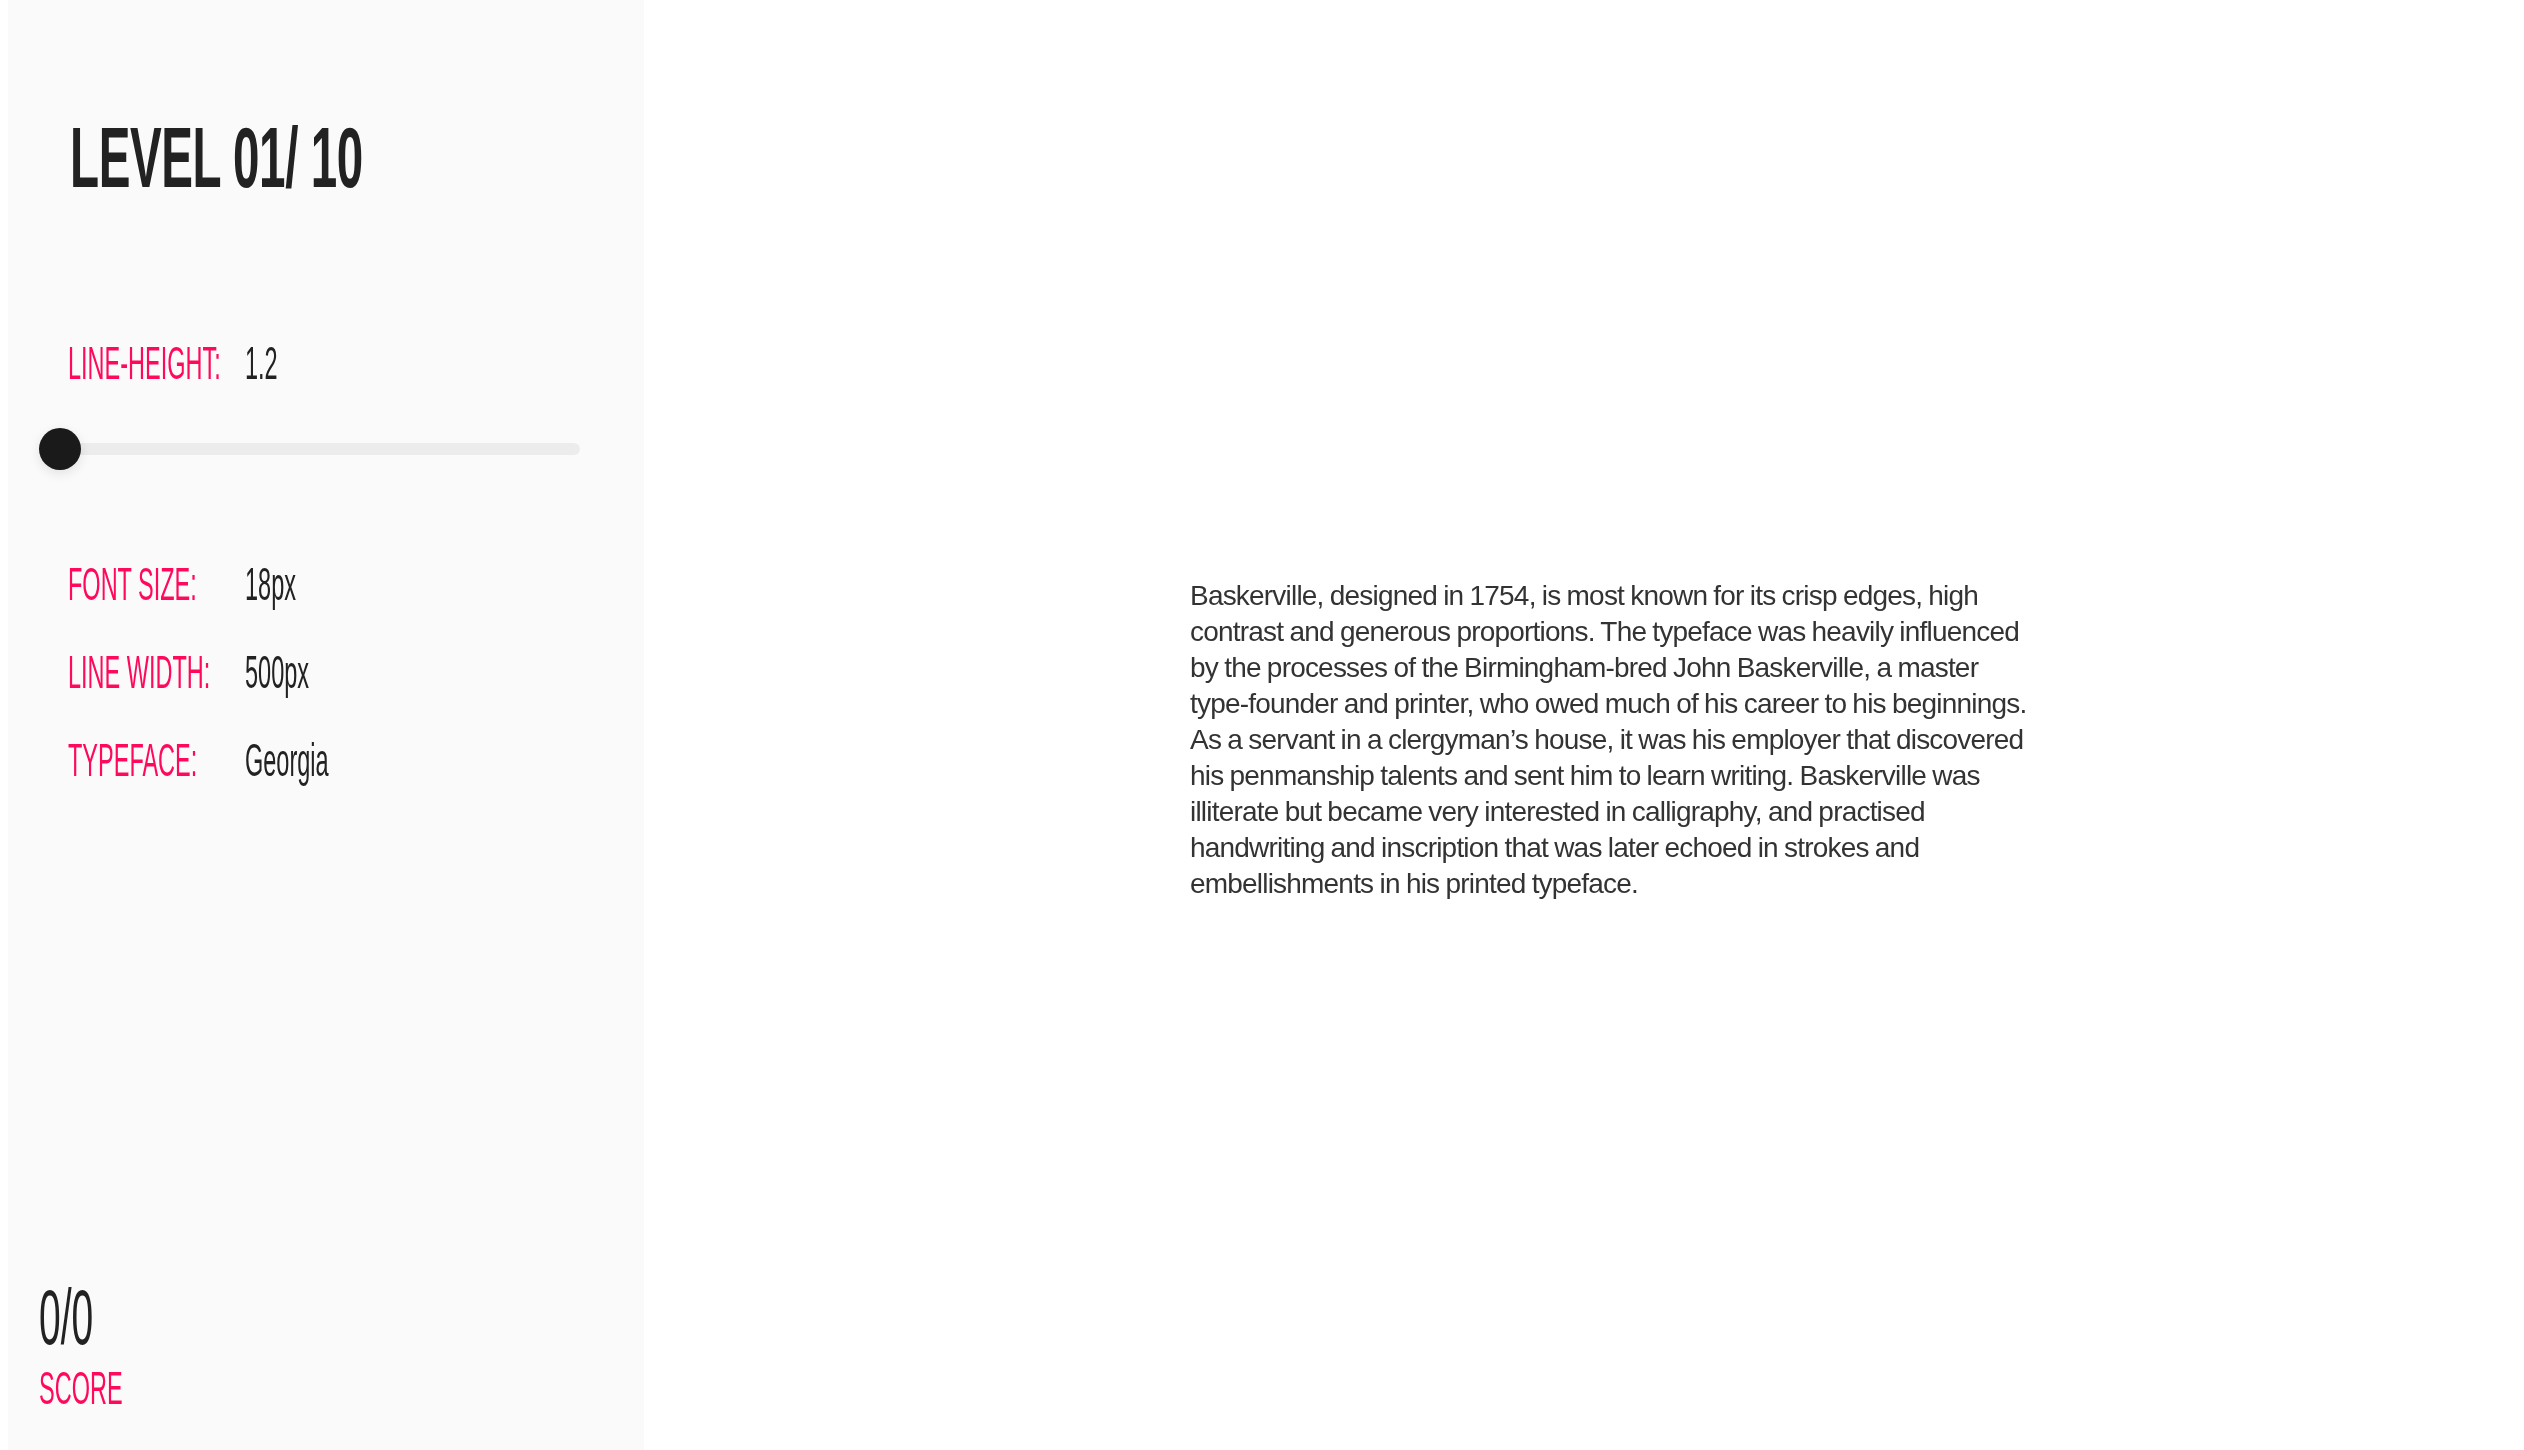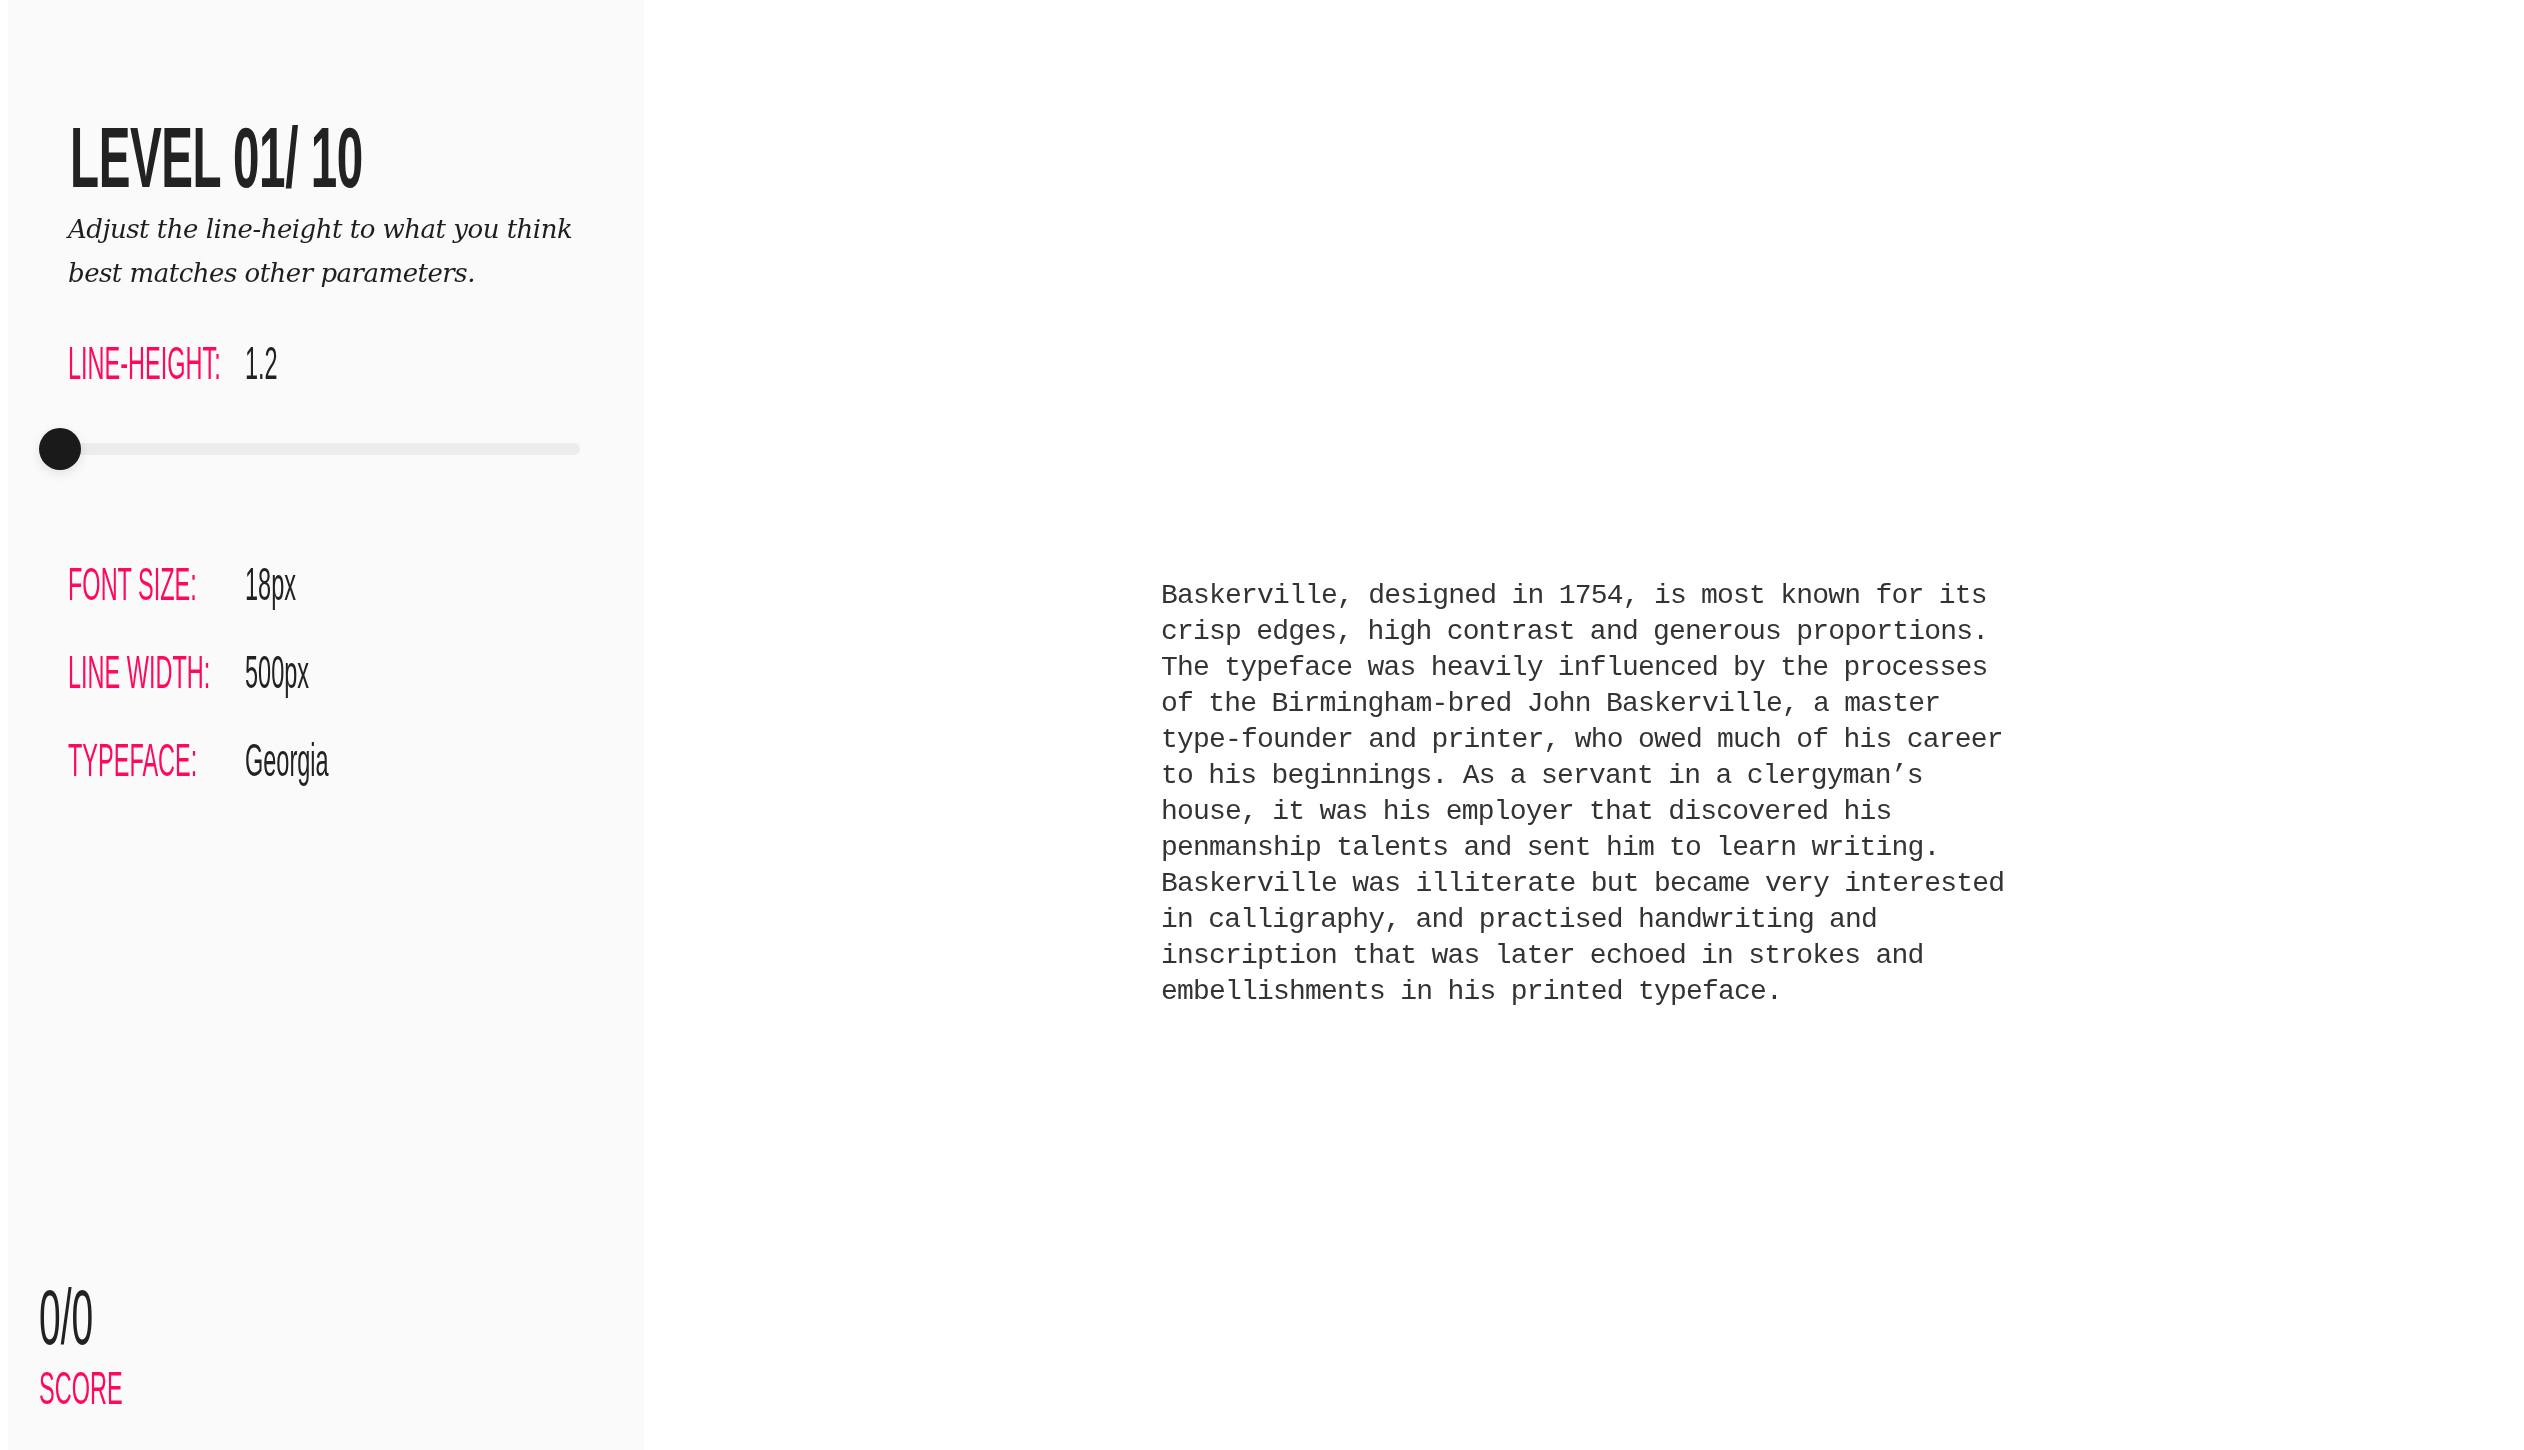--- a/index.html
+++ b/index.html
@@ -57,33 +57,32 @@
   }
   .score-label {
     position:absolute; left:31px; top:1362px;
     font-size:47px; line-height:51px; color:#ff0a5a;
     transform:scaleX(0.5);
   }
   .main {
     position:absolute; left:636px; top:0; width:1889px; height:1450px;
   }
   .sample {
-    position:absolute; left:525px; top:550px; width:846px;
-    font-family:Liberation Mono, monospace;
+    position:absolute; left:554px; top:550px; width:846px;
+    font-family:Liberation Sans, sans-serif;
     font-size:28px; line-height:36px; color:#333333;
     letter-spacing:-0.8px; word-spacing:-0.8px;margin-top:28px;
   }
 </style>
 </head>
 <body>
 
 <aside class="sidebar">
   <h1 class="cond title">LEVEL 01/ 10</h1>
 
-  <p class="subtitle">Adjust the line-height to what you think best matches other parameters.</p>
 
   <div class="row" style="top:337px;">
     <span class="cond label">LINE-HEIGHT:</span>
     <span class="cond value">1.2</span>
   </div>
 
   <div class="slider">
     <div class="track"></div>
     <div class="thumb"></div>
   </div>

